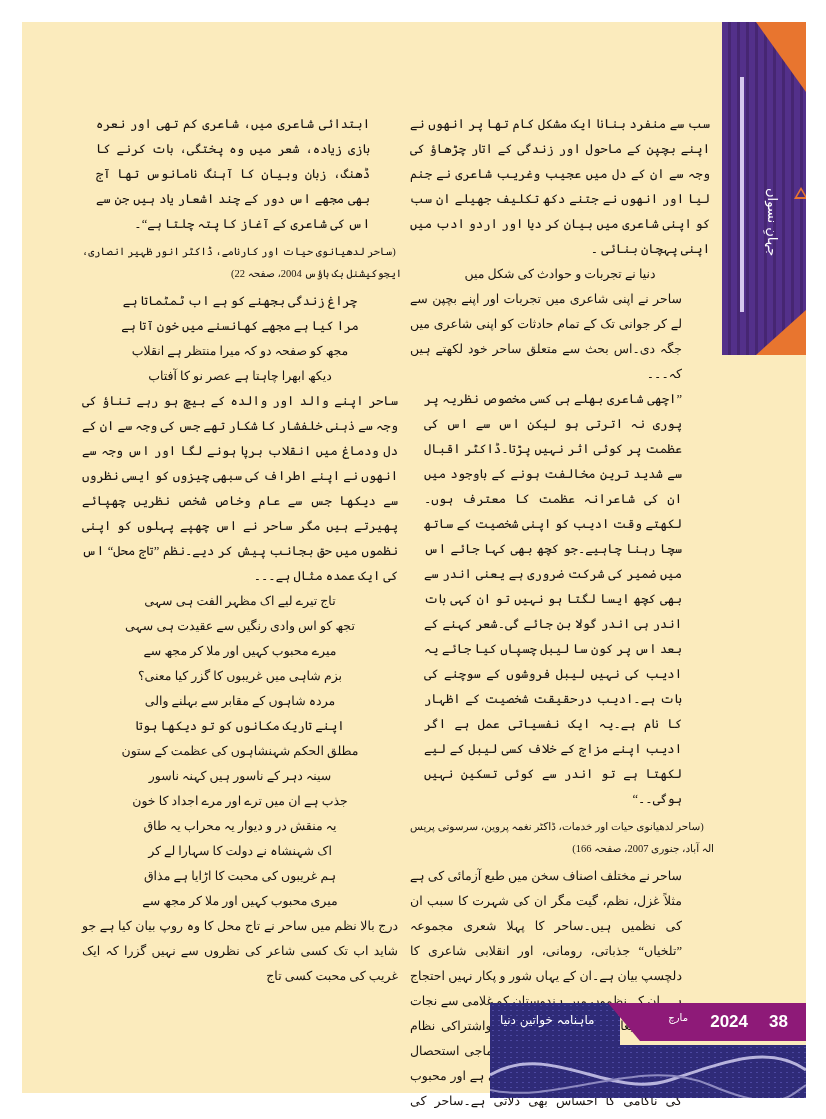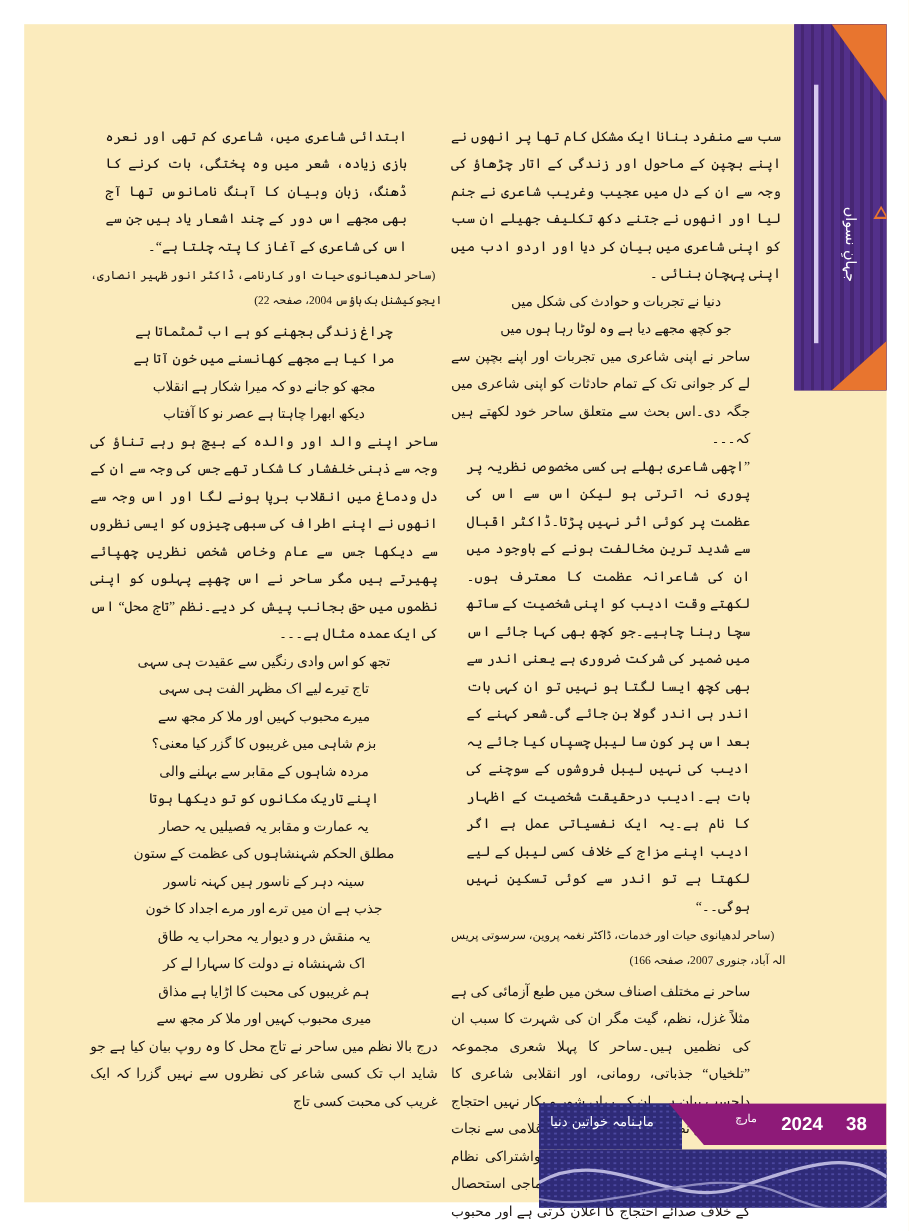--- a/index.html
+++ b/index.html
@@ -43,43 +43,41 @@
   <div class="orange-tr"></div>
   <div class="orange-br"></div>
   <div class="chevron"></div>
   <div class="label">جہانِ نسواں</div>
   <div class="triangle"></div>
 </div>
 
 <div class="col col-right">
   <p>سب سے منفرد بنانا ایک مشکل کام تھا پر انھوں نے اپنے بچپن کے ماحول اور زندگی کے اتار چڑھاؤ کی وجہ سے ان کے دل میں عجیب وغریب شاعری نے جنم لیا اور انھوں نے جتنے دکھ تکلیف جھیلے ان سب کو اپنی شاعری میں بیان کر دیا اور اردو ادب میں اپنی پہچان بنائی ۔</p>
   <p class="verse">دنیا نے تجربات و حوادث کی شکل میں</p>
-  <p class="verse">جو کچھ مجھے دیا ہے وہ لوٹا رہا ہوں میں</p>
   <p class="indent">ساحر نے اپنی شاعری میں تجربات اور اپنے بچپن سے لے کر جوانی تک کے تمام حادثات کو اپنی شاعری میں جگہ دی۔اس بحث سے متعلق ساحر خود لکھتے ہیں کہ۔۔۔</p>
   <p class="quote">”اچھی شاعری بھلے ہی کسی مخصوص نظریہ پر پوری نہ اترتی ہو لیکن اس سے اس کی عظمت پر کوئی اثر نہیں پڑتا۔ڈاکٹر اقبال سے شدید ترین مخالفت ہونے کے باوجود میں ان کی شاعرانہ عظمت کا معترف ہوں۔لکھتے وقت ادیب کو اپنی شخصیت کے ساتھ سچا رہنا چاہیے۔جو کچھ بھی کہا جائے اس میں ضمیر کی شرکت ضروری ہے یعنی اندر سے بھی کچھ ایسا لگتا ہو نہیں تو ان کہی بات اندر ہی اندر گولا بن جائے گی۔شعر کہنے کے بعد اس پر کون سا لیبل چسپاں کیا جائے یہ ادیب کی نہیں لیبل فروشوں کے سوچنے کی بات ہے۔ادیب درحقیقت شخصیت کے اظہار کا نام ہے۔یہ ایک نفسیاتی عمل ہے اگر ادیب اپنے مزاج کے خلاف کسی لیبل کے لیے لکھتا ہے تو اندر سے کوئی تسکین نہیں ہوگی۔۔“</p>
   <p class="ref">(ساحر لدھیانوی حیات اور خدمات، ڈاکٹر نغمہ پروین، سرسوتی پریس الہ آباد، جنوری 2007، صفحہ 166)</p>
   <p class="indent">ساحر نے مختلف اصناف سخن میں طبع آزمائی کی ہے مثلاً غزل، نظم، گیت مگر ان کی شہرت کا سبب ان کی نظمیں ہیں۔ساحر کا پہلا شعری مجموعہ ”تلخیاں“ جذباتی، رومانی، اور انقلابی شاعری کا دلچسپ بیان ہے۔ان کے یہاں شور و پکار نہیں احتجاج ہے۔ان کے نظموں میں ہندوستان کو غلامی سے نجات دلانے کا پیغام بھی تھا اور جمہوری واشتراکی نظام قائم کرنے کا حوصلہ بھی، اور جو سماجی استحصال کے خلاف صدائے احتجاج کا اعلان کرتی ہے اور محبوب کی ناکامی کا احساس بھی دلاتی ہے۔ساحر کی ابتدائی نظموں سے متعلق حافظ لدھیانوی کی رائے ہے کہ ان میں نعرہ بازی زیادہ تھی۔حافظ لدھیانوی کے مضمون کے اقتباس دیکھیں۔۔۔۔۔</p>
 
 </div>
 
 <div class="col col-left">
   <p class="quote">ابتدائی شاعری میں، شاعری کم تھی اور نعرہ بازی زیادہ، شعر میں وہ پختگی، بات کرنے کا ڈھنگ، زبان وبیان کا آہنگ نامانوس تھا آج بھی مجھے اس دور کے چند اشعار یاد ہیں جن سے اس کی شاعری کے آغاز کا پتہ چلتا ہے“۔</p>
   <p class="ref">(ساحر لدھیانوی حیات اور کارنامے، ڈاکٹر انور ظہیر انصاری، ایجوکیشنل بک ہاؤس 2004، صفحہ 22)</p>
   <p class="verse">چراغ زندگی بجھنے کو ہے اب ٹمٹماتا ہے</p>
   <p class="verse">مرا کیا ہے مجھے کھانسنے میں خون آتا ہے</p>
-  <p class="verse">مجھ کو جانے دو کہ میرا شکار ہے انقلاب</p>
+  <p class="verse">مجھ کو صفحہ دو کہ میرا منتظر ہے انقلاب</p>
   <p class="verse">دیکھ ابھرا چاہتا ہے عصر نو کا آفتاب</p>
   <p>ساحر اپنے والد اور والدہ کے بیچ ہو رہے تناؤ کی وجہ سے ذہنی خلفشار کا شکار تھے جس کی وجہ سے ان کے دل ودماغ میں انقلاب برپا ہونے لگا اور اس وجہ سے انھوں نے اپنے اطراف کی سبھی چیزوں کو ایسی نظروں سے دیکھا جس سے عام وخاص شخص نظریں چھپائے پھیرتے ہیں مگر ساحر نے اس چھپے پہلوں کو اپنی نظموں میں حق بجانب پیش کر دیے۔نظم ”تاج محل“ اس کی ایک عمدہ مثال ہے۔۔۔</p>
+  <p class="verse">تاج تیرے لیے اک مظہر الفت ہی سہی</p>
   <p class="verse">تجھ کو اس وادی رنگیں سے عقیدت ہی سہی</p>
-  <p class="verse">تاج تیرے لیے اک مظہر الفت ہی سہی</p>
   <p class="verse">میرے محبوب کہیں اور ملا کر مجھ سے</p>
   <p class="verse">بزم شاہی میں غریبوں کا گزر کیا معنی؟</p>
   <p class="verse">مردہ شاہوں کے مقابر سے بہلنے والی</p>
   <p class="verse">اپنے تاریک مکانوں کو تو دیکھا ہوتا</p>
-  <p class="verse">یہ عمارت و مقابر یہ فصیلیں یہ حصار</p>
   <p class="verse">مطلق الحکم شہنشاہوں کی عظمت کے ستون</p>
   <p class="verse">سینہ دہر کے ناسور ہیں کہنہ ناسور</p>
   <p class="verse">جذب ہے ان میں ترے اور مرے اجداد کا خون</p>
   <p class="verse">یہ منقش در و دیوار یہ محراب یہ طاق</p>
   <p class="verse">اک شہنشاہ نے دولت کا سہارا لے کر</p>
   <p class="verse">ہم غریبوں کی محبت کا اڑایا ہے مذاق</p>
   <p class="verse">میری محبوب کہیں اور ملا کر مجھ سے</p>
   <p>درج بالا نظم میں ساحر نے تاج محل کا وہ روپ بیان کیا ہے جو شاید اب تک کسی شاعر کی نظروں سے نہیں گزرا کہ ایک غریب کی محبت کسی تاج</p>
 </div>
 

